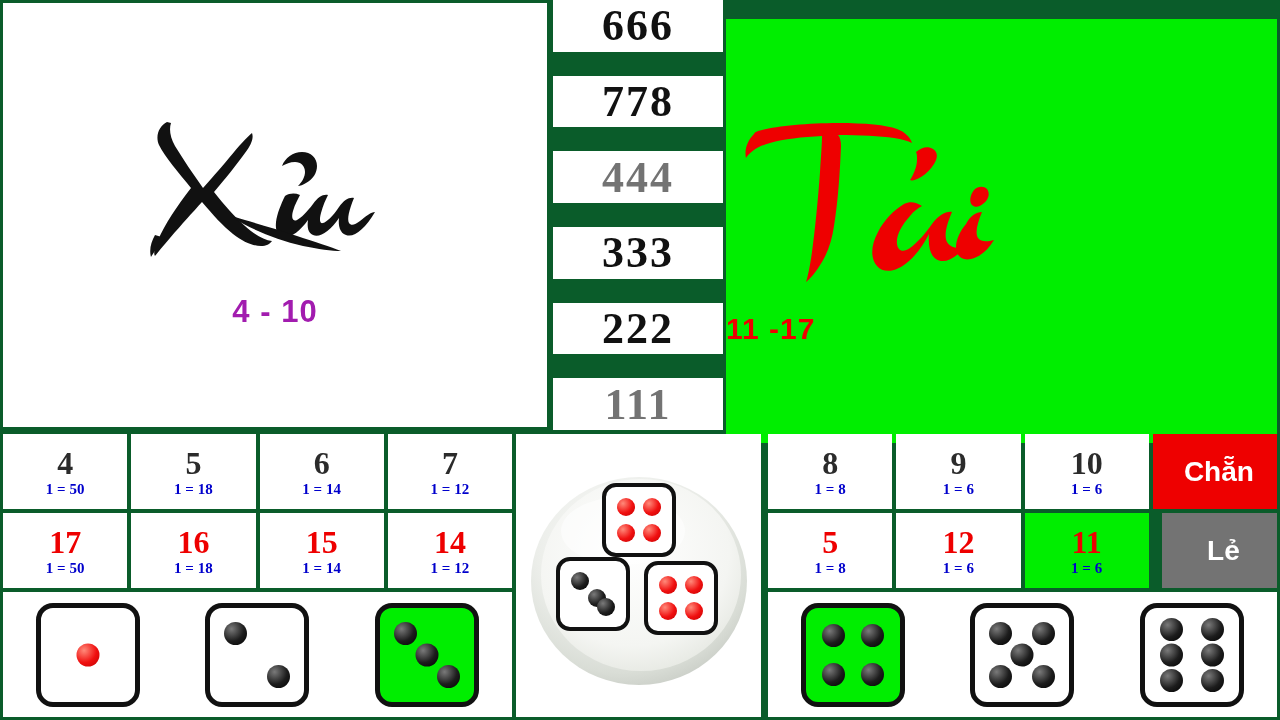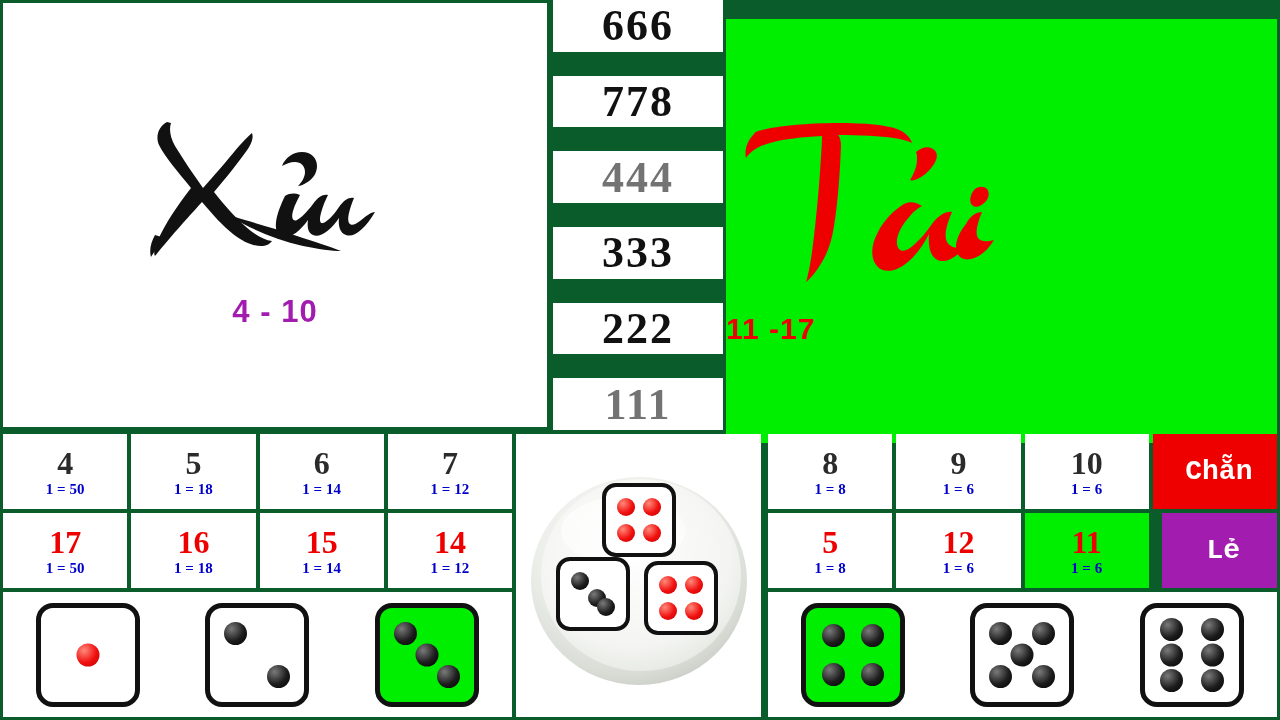--- a/index.html
+++ b/index.html
@@ -84,25 +84,25 @@
   }
   .bet-cell .num.red{color:#ee0000;}
   .bet-cell .odds{
     font-family:"Liberation Serif", serif;
     font-weight:bold;font-size:15px;color:#0000cc;
   }
   .bet-cell.hl{background:#00ee00;}
 
   .parity-cell{
     display:flex;align-items:center;justify-content:center;
-    font-family:Liberation Mono, monospace;
+    font-family:Liberation Sans, sans-serif;
     font-weight:bold;font-size:28px;color:#ffffff;padding-left:8px;
   }
   .parity-cell.chan{background:#ee0000;}
-  .parity-cell.le{background:#a21caf;margin-left:9px;}
+  .parity-cell.le{background:#737373;margin-left:9px;}
 
   
   .bowl-panel{
     position:absolute;left:516px;top:434px;width:245px;height:283px;
     background:#ffffff;
     display:flex;align-items:center;justify-content:center;
   }
   .bowl{
     position:relative;width:222px;height:222px;
   }

